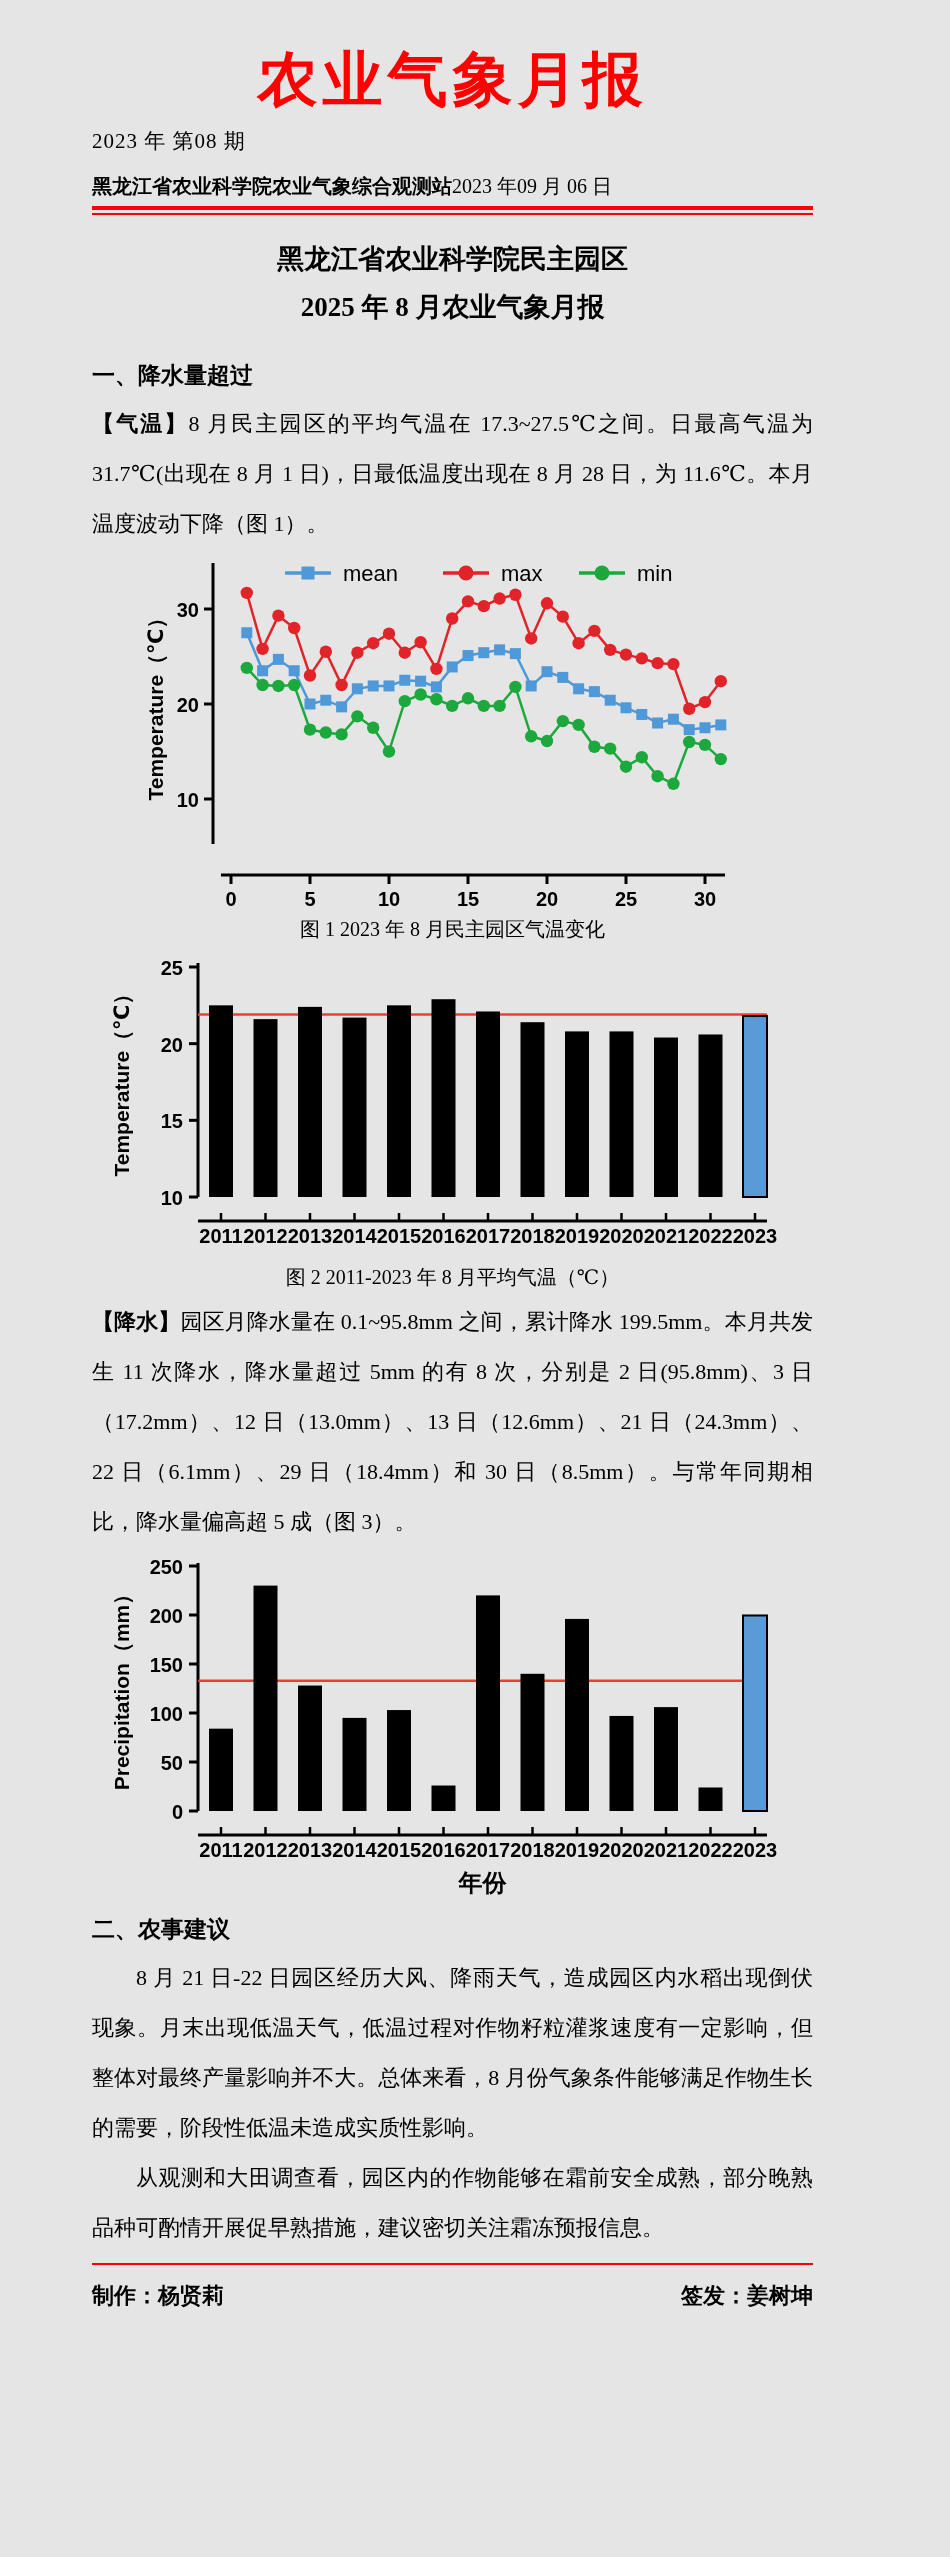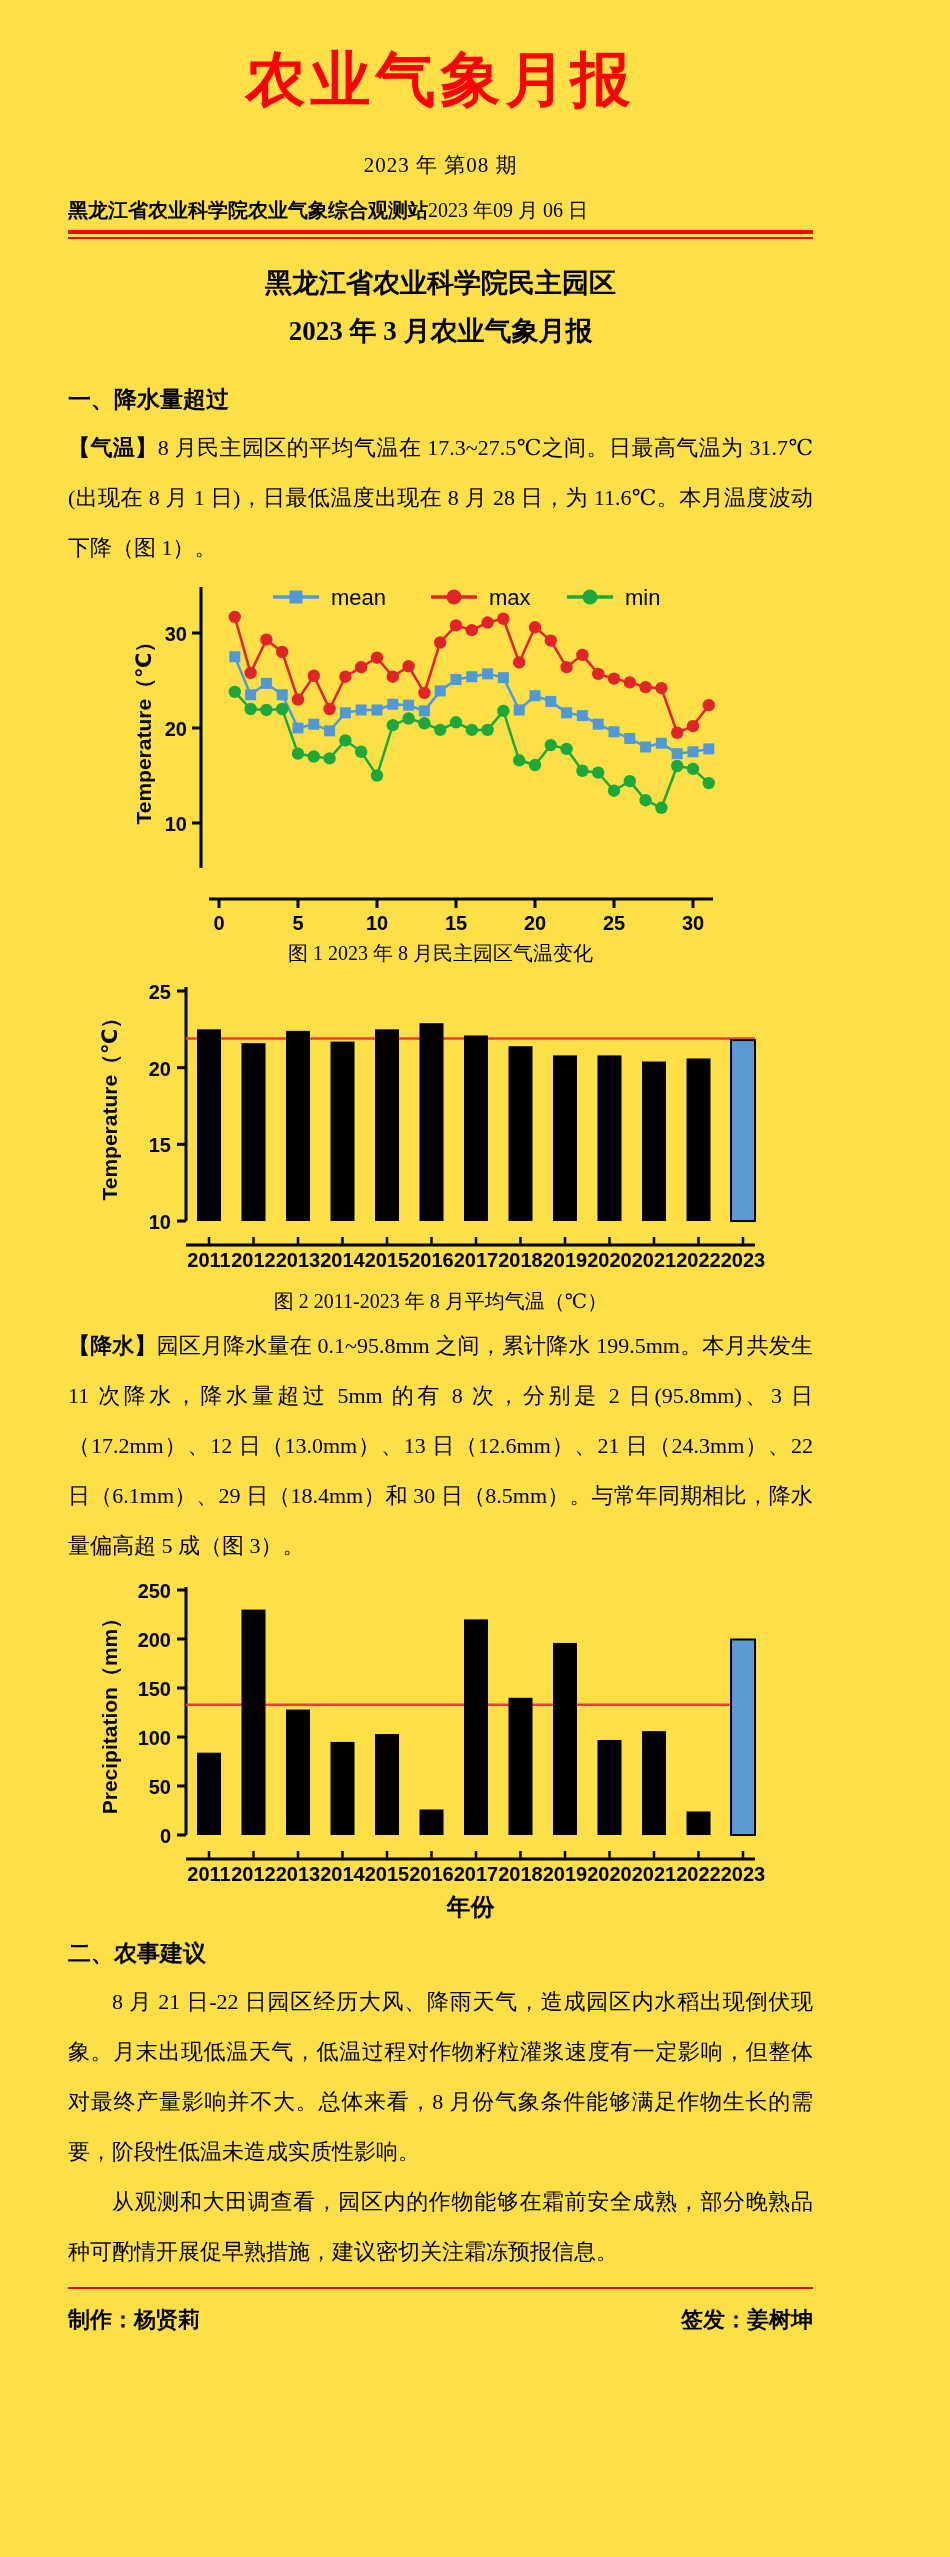--- a/index.html
+++ b/index.html
@@ -1,21 +1,21 @@
 <!DOCTYPE html>
 <html><head>
 <meta charset="utf-8">
 <style>
   html,body{margin:0;padding:0;background:#ffffff;}
-  .page{position:relative;width:950px;height:2557px;overflow:hidden;background:#fde047;
-        box-sizing:border-box;padding:0 137px 0 68px;color:#000;
+  .page{position:relative;width:950px;height:2557px;overflow:hidden;background:#e5e5e5;
+        box-sizing:border-box;padding:0 137px 0 92px;color:#000;
         font-family:"Liberation Serif","DejaVu Serif",serif;}
   .main-title{margin:34px 0 0;text-align:center;color:#ff0000;font-size:60px;font-weight:bold;
         letter-spacing:5px;line-height:92px;}
-  .issue{margin-top:24px;text-align:center;font-size:21px;line-height:30px;letter-spacing:1px;}
+  .issue{text-align:left;font-size:21px;line-height:30px;letter-spacing:1px;}
   .org-row{display:flex;justify-content:flex-start;align-items:baseline;margin-top:16px;
         font-size:20px;line-height:28px;}
   .org{font-weight:bold;}
   .double-rule{margin-top:6px;border-top:4px solid #ff0000;border-bottom:2px solid #ff0000;height:3px;}
   .subtitle{text-align:center;font-weight:bold;font-size:27px;line-height:36px;}
   .s1{margin-top:26px;}
   .s2{margin-top:12px;}
   .sec{font-size:23px;font-weight:bold;margin:34px 0 0;line-height:34px;}
   .sec2{margin-top:6px;}
   p.body{margin:6px 0 0;font-size:22px;line-height:50px;text-align:justify;}
@@ -42,21 +42,21 @@
   <div class="issue">2023 年 第08 期</div>
 
   <div class="org-row">
     <span class="org">黑龙江省农业科学院农业气象综合观测站</span>
     <span class="date">2023 年09 月 06 日</span>
   </div>
 
   <div class="double-rule"></div>
 
   <div class="subtitle s1">黑龙江省农业科学院民主园区</div>
-  <div class="subtitle s2">2023 年 3 月农业气象月报</div>
+  <div class="subtitle s2">2025 年 8 月农业气象月报</div>
 
   <div class="sec">一、降水量超过</div>
 
   <p class="body"><b>【气温】</b><span>8 月民主园区的平均气温在 17.3~27.5℃之间。日最高气温为 31.7℃(出现在 8 月 1 日)，日最低温度出现在 8 月 28 日，为 11.6℃。本月温度波动下降（图 1）。</span></p>
 
   <div class="chart-block">
     <svg id="fig1" width="620" height="360" viewBox="0 0 620 360">
         <line x1="70" y1="12" x2="70" y2="293" stroke="#000" stroke-width="3"></line>
         <line x1="61" y1="248" x2="70" y2="248" stroke="#000" stroke-width="3"></line>
         <text x="56" y="256" class="tick" text-anchor="end">10</text>

